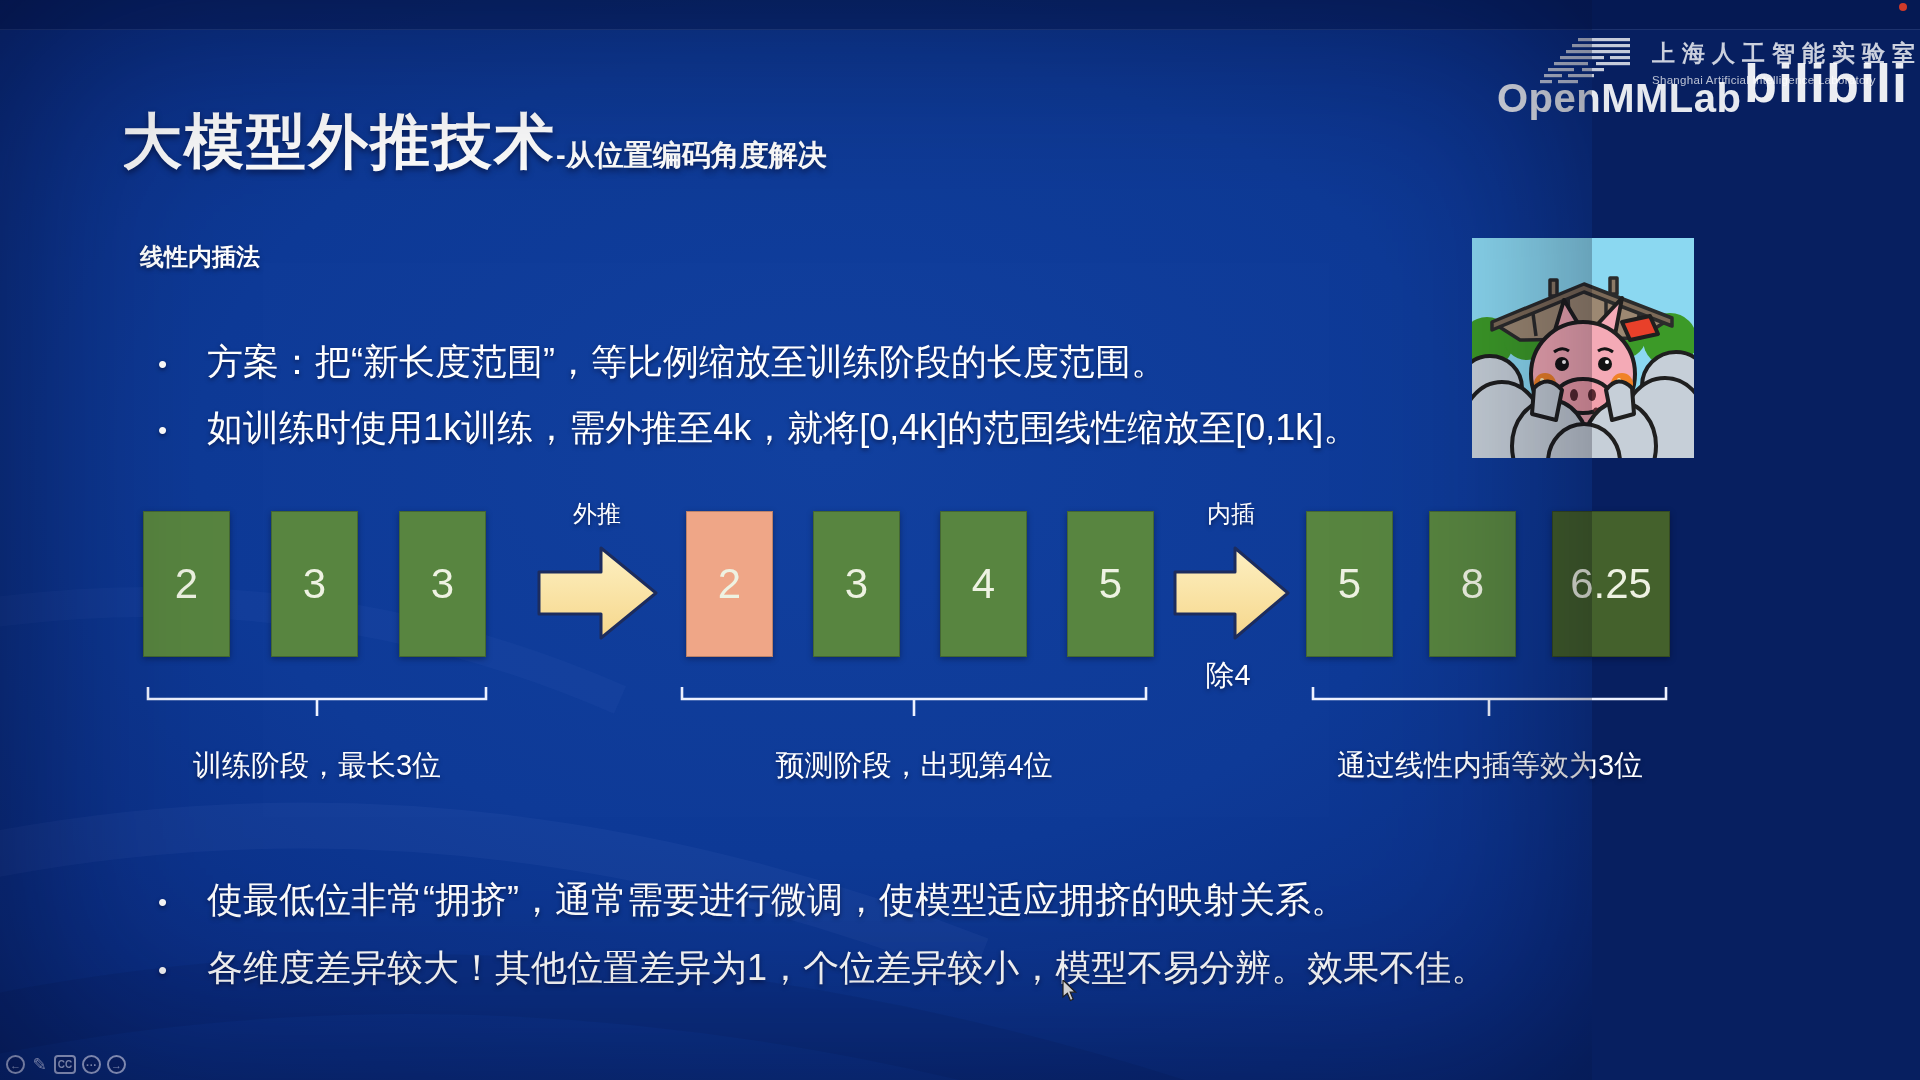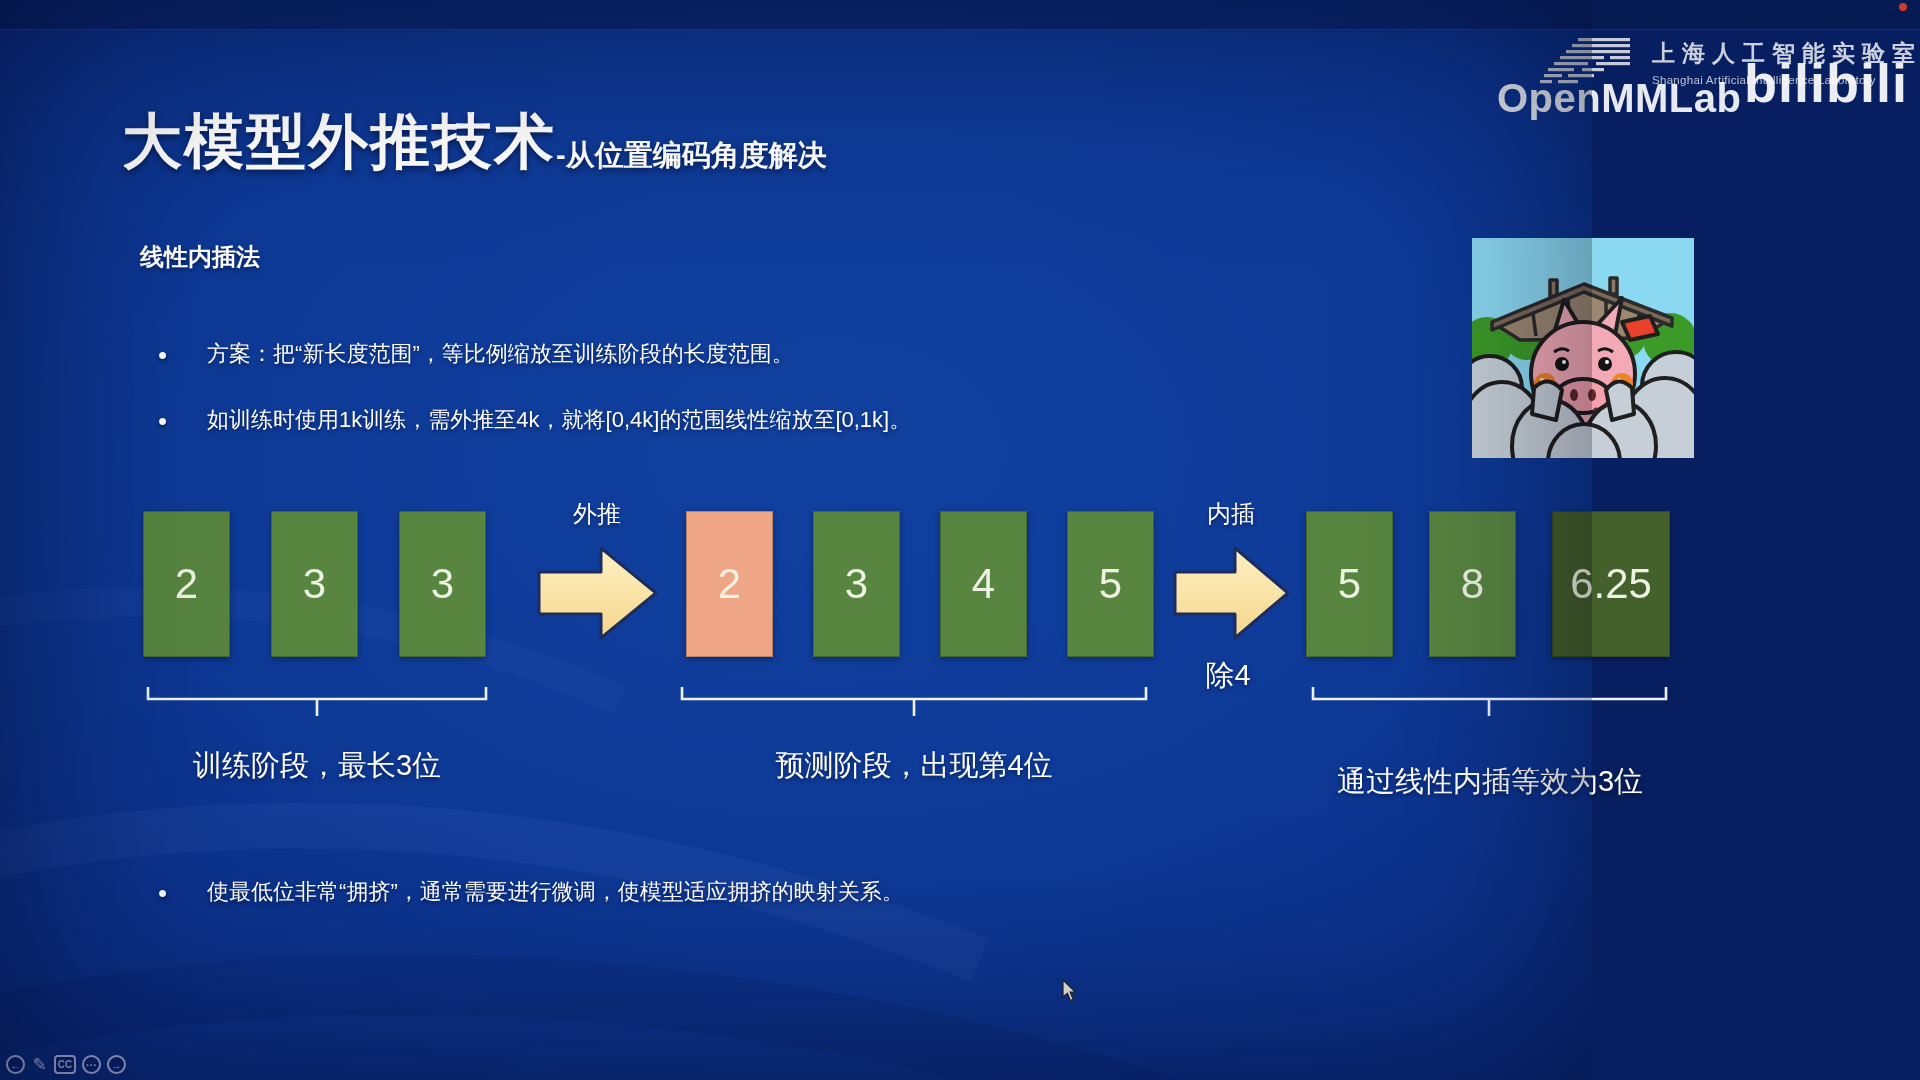--- a/index.html
+++ b/index.html
@@ -31,21 +31,21 @@
 
   
   .slide-title { position:absolute; left:122px; top:102px; display:flex; align-items:flex-end;
     text-shadow:0 3px 6px rgba(0,0,25,.55); }
   .slide-title .main { font-size:60px; font-weight:800; letter-spacing:2px; }
   .slide-title .suffix { font-size:29px; font-weight:800; padding-bottom:7px; }
 
   .section-heading { position:absolute; left:140px; top:241px; font-size:24px; font-weight:800;
     text-shadow:0 2px 4px rgba(0,0,25,.5); }
 
-  .bullet { position:absolute; display:flex; align-items:center; font-size:22px;
+  .bullet { position:absolute; display:flex; align-items:center; font-size:36px;
     text-shadow:0 2px 4px rgba(0,0,25,.5); }
   .bullet::before { content:"•"; font-size:26px; margin-right:40px; position:relative; top:2px; }
   .b1 { left:158px; top:338px; }
   .b2 { left:158px; top:404px; }
   .n1 { left:158px; top:876px; }
   .n2 { left:158px; top:944px; }
 
   
   .dbox { position:absolute; top:511px; height:146px; display:flex; align-items:center; justify-content:center;
     font-size:42px; color:#eef2e2; border:1px solid rgba(0,0,0,.22);
@@ -247,24 +247,27 @@
   </svg>
   <svg class="bracket-svg" style="left:680px;" width="468" height="34" viewBox="0 0 468 34">
     <path d="M 2 3 L 2 15 L 466 15 L 466 3 M 234 15 L 234 32" stroke="#eef2ff" stroke-width="2.6" fill="none"></path>
   </svg>
   <svg class="bracket-svg" style="left:1311px;" width="357" height="34" viewBox="0 0 357 34">
     <path d="M 2 3 L 2 15 L 355 15 L 355 3 M 178 15 L 178 32" stroke="#eef2ff" stroke-width="2.6" fill="none"></path>
   </svg>
 
   <div class="group-caption" style="left:87px;">训练阶段，最长3位</div>
   <div class="group-caption" style="left:684px;">预测阶段，出现第4位</div>
-  <div class="group-caption" style="left:1260px;margin-top:16px;">通过线性内插等效为3位</div>
+  <div class="group-caption" style="left:1260px;">通过线性内插等效为3位</div>
 
   <div class="bullet n1">
       <span>使最低位非常“拥挤”，通常需要进行微调，使模型适应拥挤的映射关系。</span>
+    </div>
+  <div class="bullet n2">
+      <span>各维度差异较大！其他位置差异为1，个位差异较小，模型不易分辨。效果不佳。</span>
     </div>
 
   <svg class="cursor" width="16" height="22" viewBox="0 0 16 22">
     <polygon points="1,0 1,17 5.4,13.2 8.4,20.5 11.2,19.3 8.2,12.2 13.6,12.2" fill="#e8e8e8" stroke="#222" stroke-width="1.2"></polygon>
   </svg>
 
   <div class="controls">
     <div class="ctl">
         <span>←</span>
       </div>

